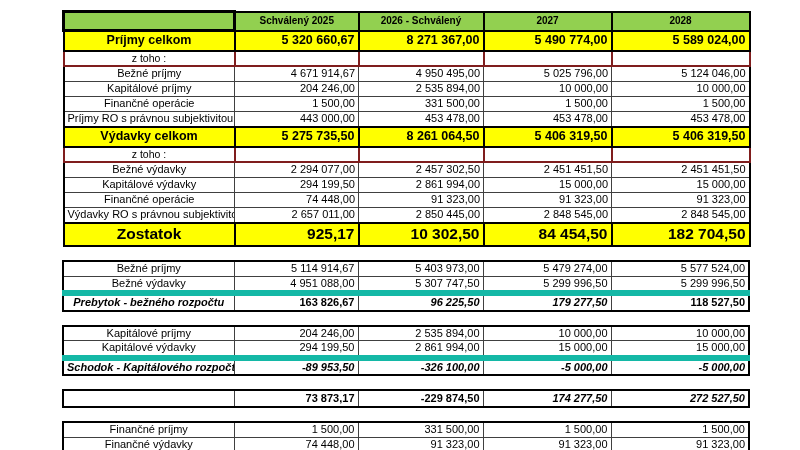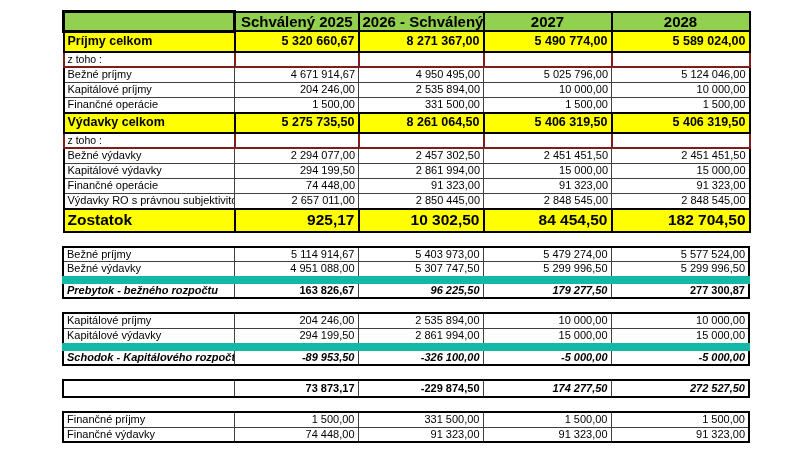--- a/index.html
+++ b/index.html
@@ -31,31 +31,31 @@
   }
   td {
     overflow: hidden;
     white-space: nowrap;
     font-size: 11px;
     line-height: 1.05;
     padding: 1px 3px;
     vertical-align: middle;
   }
   td.num { text-align: right; }
-  td.lbl { text-align: left; }
+  td.lbl { text-align: center; }
 
   
   table.main-table { border: 2px solid #000; margin-bottom: 13px; }
   tr.header td {
     background: var(--green, #92D050);
     border: 2px solid #000;
     font-weight: bold;
     text-align: center;
     height: 14px;
-    font-size: 15px;
+    font-size: 10px;
   }
   tr.header td.corner { border: 3px solid #000; }
   tr.total td {
     background: var(--yellow, #FFFF00);
     border: 2px solid #000;
     font-weight: bold;
     font-size: 12.5px;
     height: 16px;
   }
   tr.subhead td { border: 2px solid #7f1d1d; height: 11px; font-size: 10.5px; }
@@ -64,21 +64,21 @@
     background: var(--yellow, #FFFF00);
     border: 2.5px solid #000;
     font-weight: bold;
     font-size: 15.5px;
     height: 19px;
   }
 
   
   table.block { border: 2px solid #000; margin-bottom: 13px; }
   table.block tr td { border: 1px solid #404040; height: 11px; }
-  table.block tr.summary td { border-top: 8px solid #14b8a6; font-weight: bold; }
+  table.block tr.summary td { border-top: 6px solid #14b8a6; font-weight: bold; }
   table.block tr:first-child td { border-top: 2px solid #000; }
   table.block tr:last-child td { border-bottom: 2px solid #000; }
   table.block td:first-child { border-left: 2px solid #000; }
   table.block td:last-child { border-right: 2px solid #000; }
   table.block-single tr td { height: 13px; }
 
   .st-b  { font-weight: bold; font-style: normal; margin-left: 28px; }
   .st-bi { font-weight: bold; font-style: italic; }
   .st-r  { font-weight: normal; font-style: normal; }
 </style>
@@ -131,20 +131,27 @@
             <td class="num">10 000,00</td>
             <td class="num">10 000,00</td>
           </tr>
           <tr class="item">
             <td class="lbl">Finančné operácie</td>
             <td class="num">1 500,00</td>
             <td class="num">331 500,00</td>
             <td class="num">1 500,00</td>
             <td class="num">1 500,00</td>
           </tr>
+          <tr class="item">
+            <td class="lbl">Príjmy RO s právnou subjektivitou</td>
+            <td class="num">443 000,00</td>
+            <td class="num">453 478,00</td>
+            <td class="num">453 478,00</td>
+            <td class="num">453 478,00</td>
+          </tr>
           <tr class="total">
             <td class="lbl">Výdavky celkom</td>
             <td class="num">5 275 735,50</td>
             <td class="num">8 261 064,50</td>
             <td class="num">5 406 319,50</td>
             <td class="num">5 406 319,50</td>
           </tr>
           <tr class="subhead">
             <td class="lbl">z toho :</td>
             <td class="num"></td>
@@ -211,21 +218,21 @@
               <td class="num">4 951 088,00</td>
               <td class="num">5 307 747,50</td>
               <td class="num">5 299 996,50</td>
               <td class="num">5 299 996,50</td>
             </tr>
             <tr class="summary">
               <td class="lbl st-bi">Prebytok - bežného rozpočtu</td>
               <td class="num st-b">163 826,67</td>
               <td class="num st-bi">96 225,50</td>
               <td class="num st-bi">179 277,50</td>
-              <td class="num st-r">277 300,87</td>
+              <td class="num st-r">118 527,50</td>
             </tr>
           </tbody>
         </table>
         <table class="block">
           <colgroup>
             <col style="width: 171px;">
             <col style="width: 124px;">
             <col style="width: 125px;">
             <col style="width: 128px;">
             <col style="width: 138px;">

